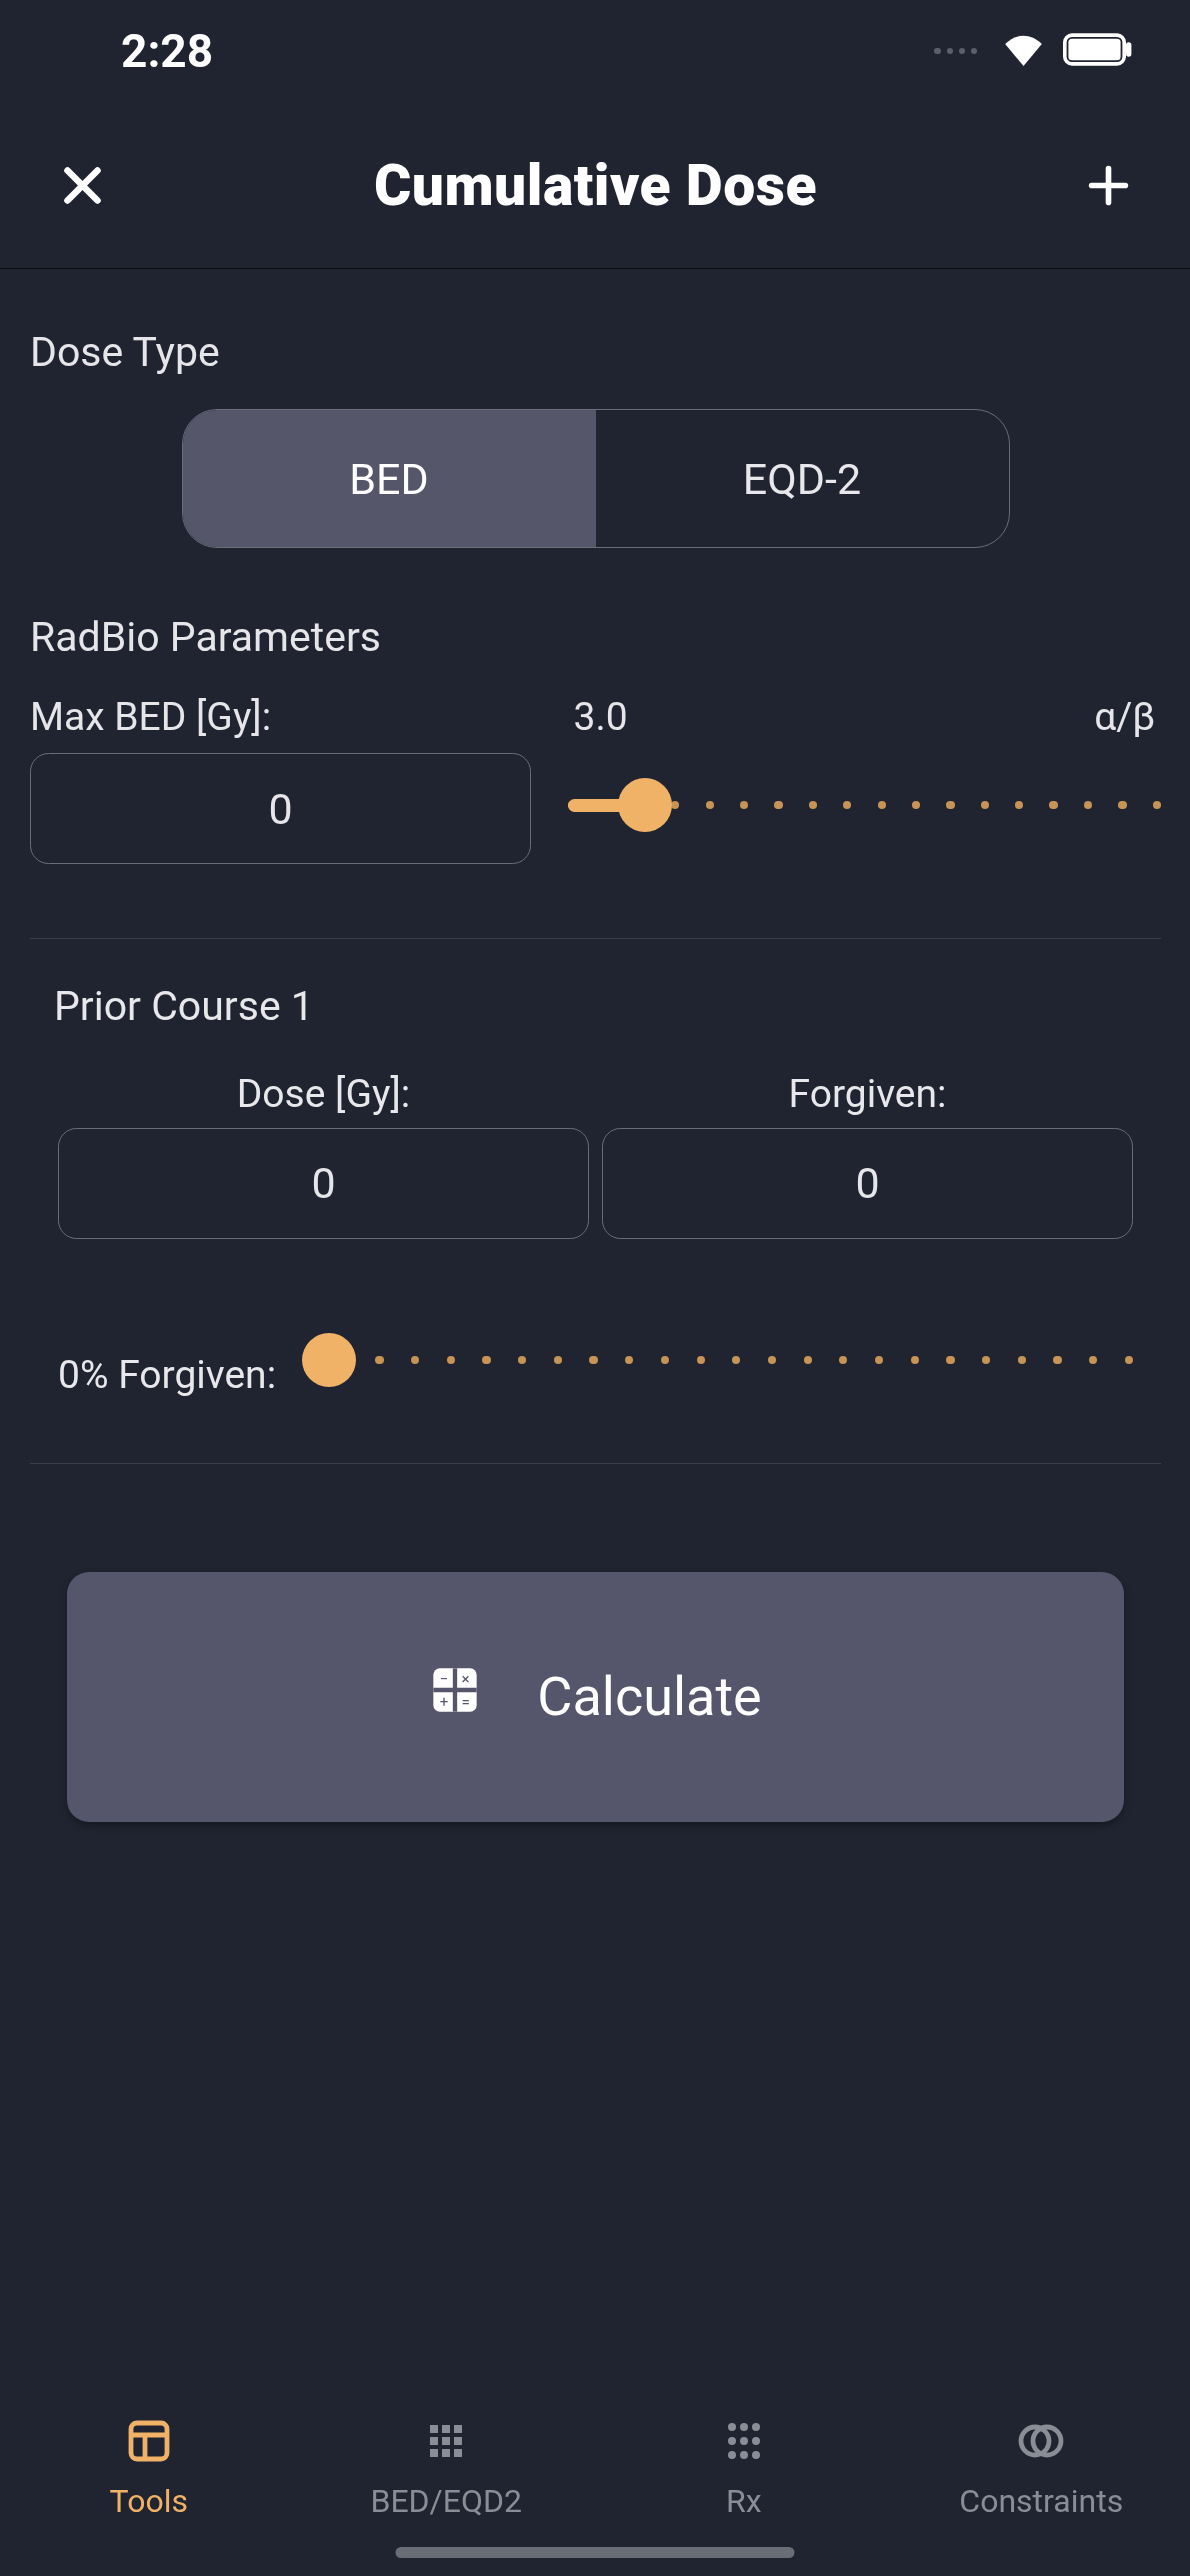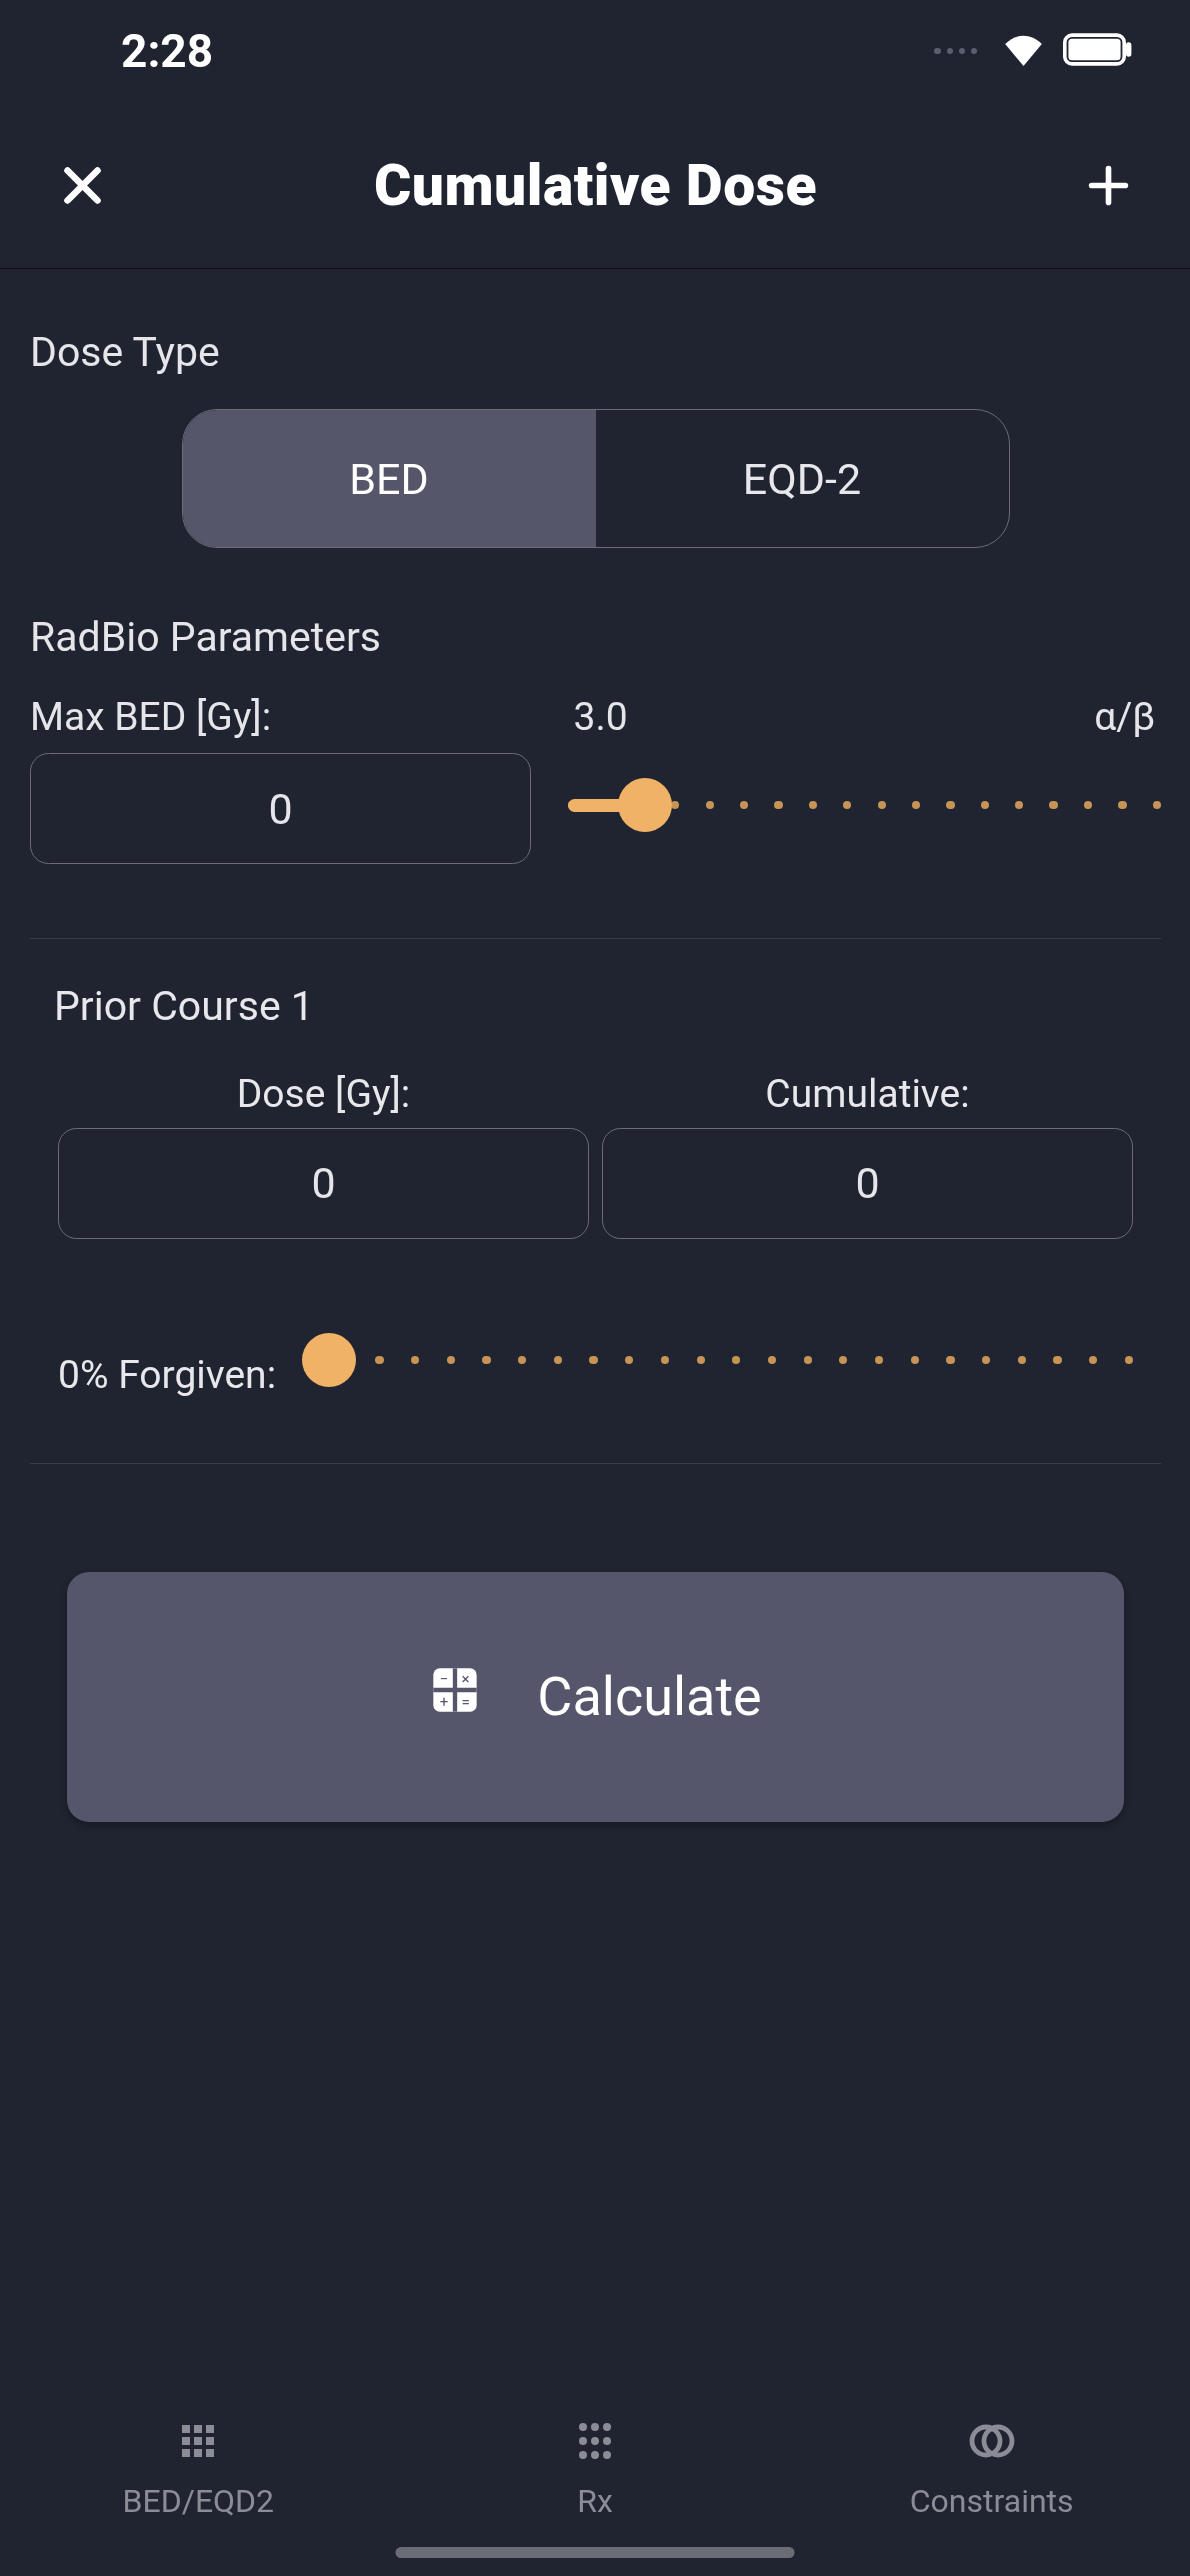--- a/index.html
+++ b/index.html
@@ -371,21 +371,21 @@
   <div class="divider"></div>
 
   <div class="course">
     <div class="course-title">Prior Course 1</div>
     <div class="course-inputs">
       <div class="course-col">
         <div class="col-label">Dose [Gy]:</div>
         <div class="input-box">0</div>
       </div>
       <div class="course-col">
-        <div class="col-label">Cumulative:</div>
+        <div class="col-label">Forgiven:</div>
         <div class="input-box">0</div>
       </div>
     </div>
 
     <div class="forgiven-row">
       <div class="forgiven-label">0% Forgiven:</div>
       <div class="slider">
         <div class="slider-track">
           <div class="slider-dots">
             <div class="sdot"></div>
@@ -432,20 +432,30 @@
         <text x="5" y="20" font-size="7" fill="#55566b">+</text>
         <text x="15" y="20" font-size="7" fill="#55566b">=</text>
       </svg>
     </span>
     <span>Calculate</span>
   </div>
 
 </div>
 
 <div class="tabbar">
+  <div class="tab active">
+    <span>
+      <svg viewBox="0 0 24 24" fill="none" stroke="currentColor" stroke-width="2.4">
+        <rect x="3" y="3" width="18" height="18" rx="3"></rect>
+        <line x1="3" y1="9" x2="21" y2="9"></line>
+          <line x1="10" y1="9" x2="10" y2="21"></line>
+      </svg>
+    </span>
+    <span class="tab-label">Tools</span>
+  </div>
   <div class="tab">
     <span>
       <svg viewBox="0 0 24 24" fill="currentColor">
         <rect x="4" y="4" width="4" height="4"></rect>
           <rect x="10" y="4" width="4" height="4"></rect>
           <rect x="16" y="4" width="4" height="4"></rect>
         <rect x="4" y="10" width="4" height="4"></rect>
           <rect x="10" y="10" width="4" height="4"></rect>
           <rect x="16" y="10" width="4" height="4"></rect>
         <rect x="4" y="16" width="4" height="4"></rect>

